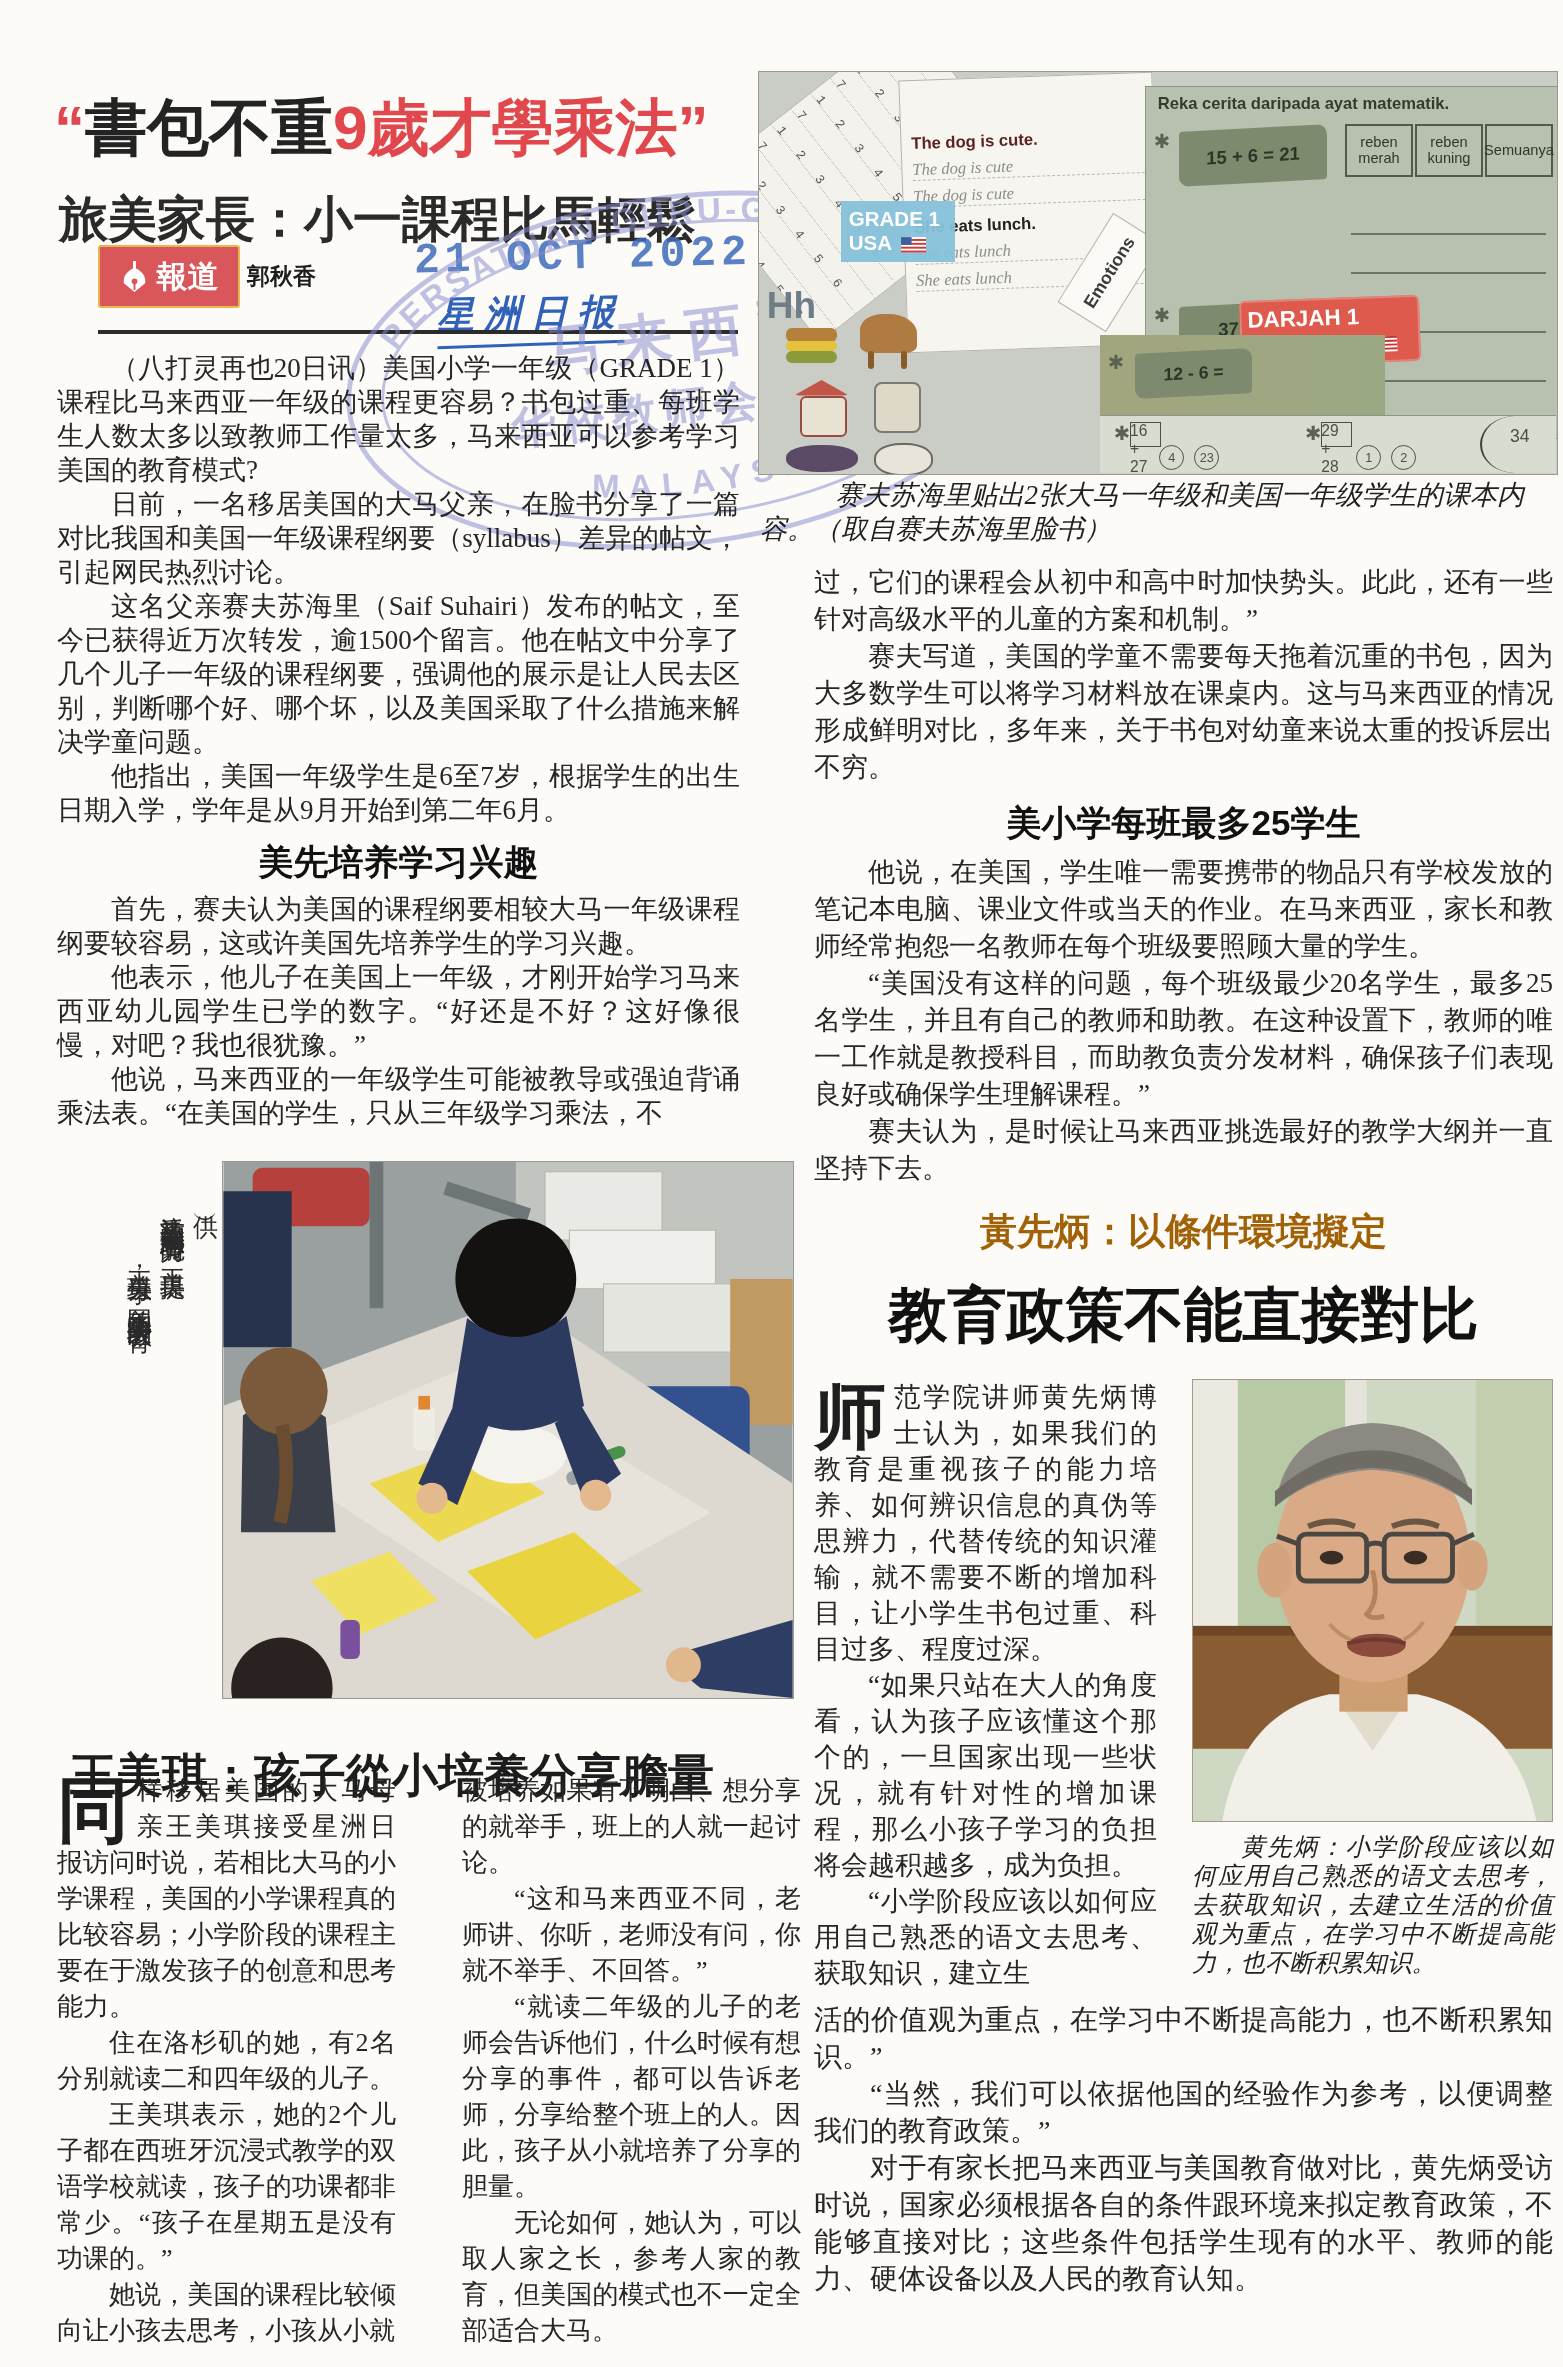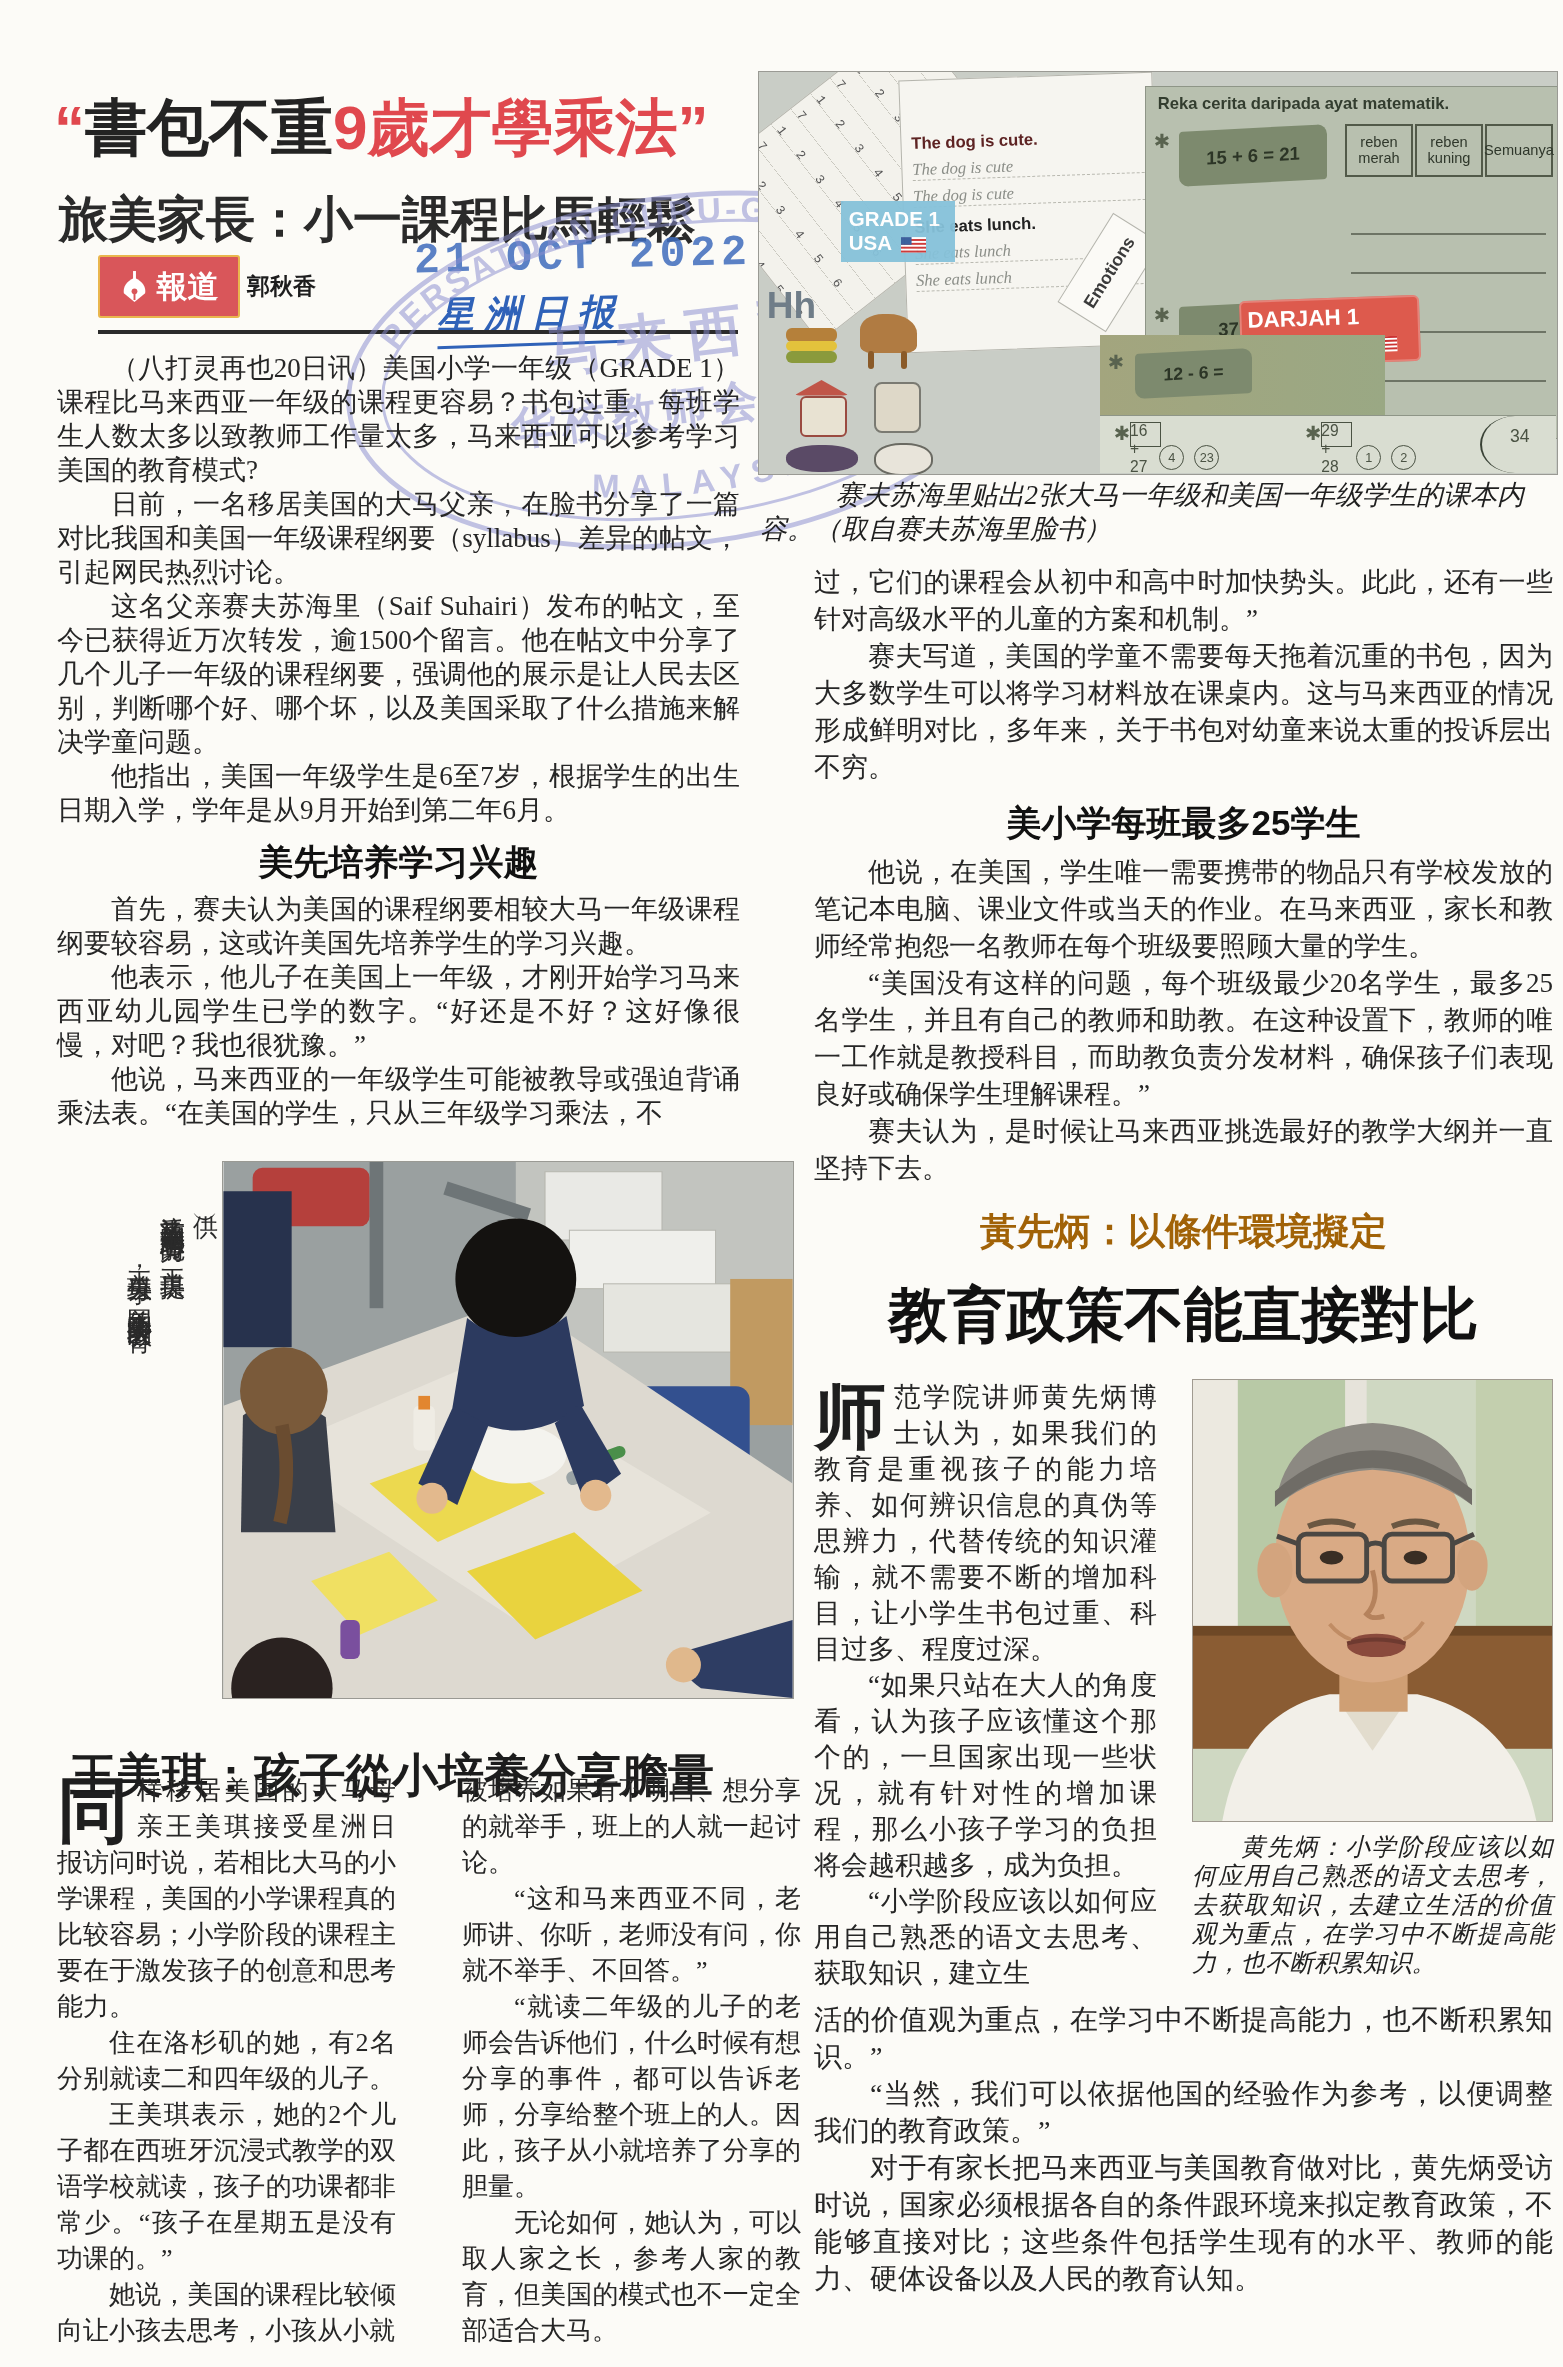--- a/index.html
+++ b/index.html
@@ -9,21 +9,21 @@
   .headline{position:absolute;left:54px;top:47px;width:702px;font-family:"Liberation Sans",sans-serif;
             font-weight:900;font-size:62px;line-height:78px;letter-spacing:0;color:#232323;white-space:nowrap;}
   .headline .red{color:#e0484e;}
   .subheadline{position:absolute;left:59px;top:146px;width:683px;font-family:"Liberation Sans",sans-serif;
             font-weight:700;font-size:49px;color:#2a2a2a;white-space:nowrap;}
   .date-stamp{position:absolute;left:414px;top:232px;font-family:"Liberation Mono",monospace;
             font-weight:bold;font-size:43px;letter-spacing:4.9px;color:#3f6cbd;opacity:.85;transform:rotate(-1.5deg);}
   .paper-script{position:absolute;left:437px;top:289px;font-style:italic;font-weight:bold;
             font-size:37px;letter-spacing:9.8px;color:#2f62b8;transform:rotate(-1deg);}
   .paper-script .ul{display:block;height:2.9px;background:#2f62b8;margin-top:3.9px;transform:skewY(-1deg);}
-  .byline{position:absolute;left:98px;top:255px;display:flex;align-items:center;}
+  .byline{position:absolute;left:98px;top:245px;display:flex;align-items:center;}
   .byline-badge{background:#d9565a;border:2px solid #e9b64d;border-radius:2.9px;width:138px;height:59px;
             display:flex;align-items:center;justify-content:center;gap:7.8px;}
   .byline-badge .txt{color:#fff;font-family:"Liberation Sans",sans-serif;font-weight:bold;font-size:31px;}
   .reporter{margin-left:7px;font-family:"Liberation Sans",sans-serif;font-weight:bold;font-size:23px;color:#1d1d1d;}
   .byline-rule{position:absolute;left:98px;top:330px;width:640px;height:3.9px;background:#2b2b2b;}
   
   .col{position:absolute;text-align:justify;}
   .col p{margin:0;text-indent:2em;}
   .col p.noindent{text-indent:0;}
   .left-col{left:57px;top:351px;width:683px;font-size:27px;line-height:34px;}

